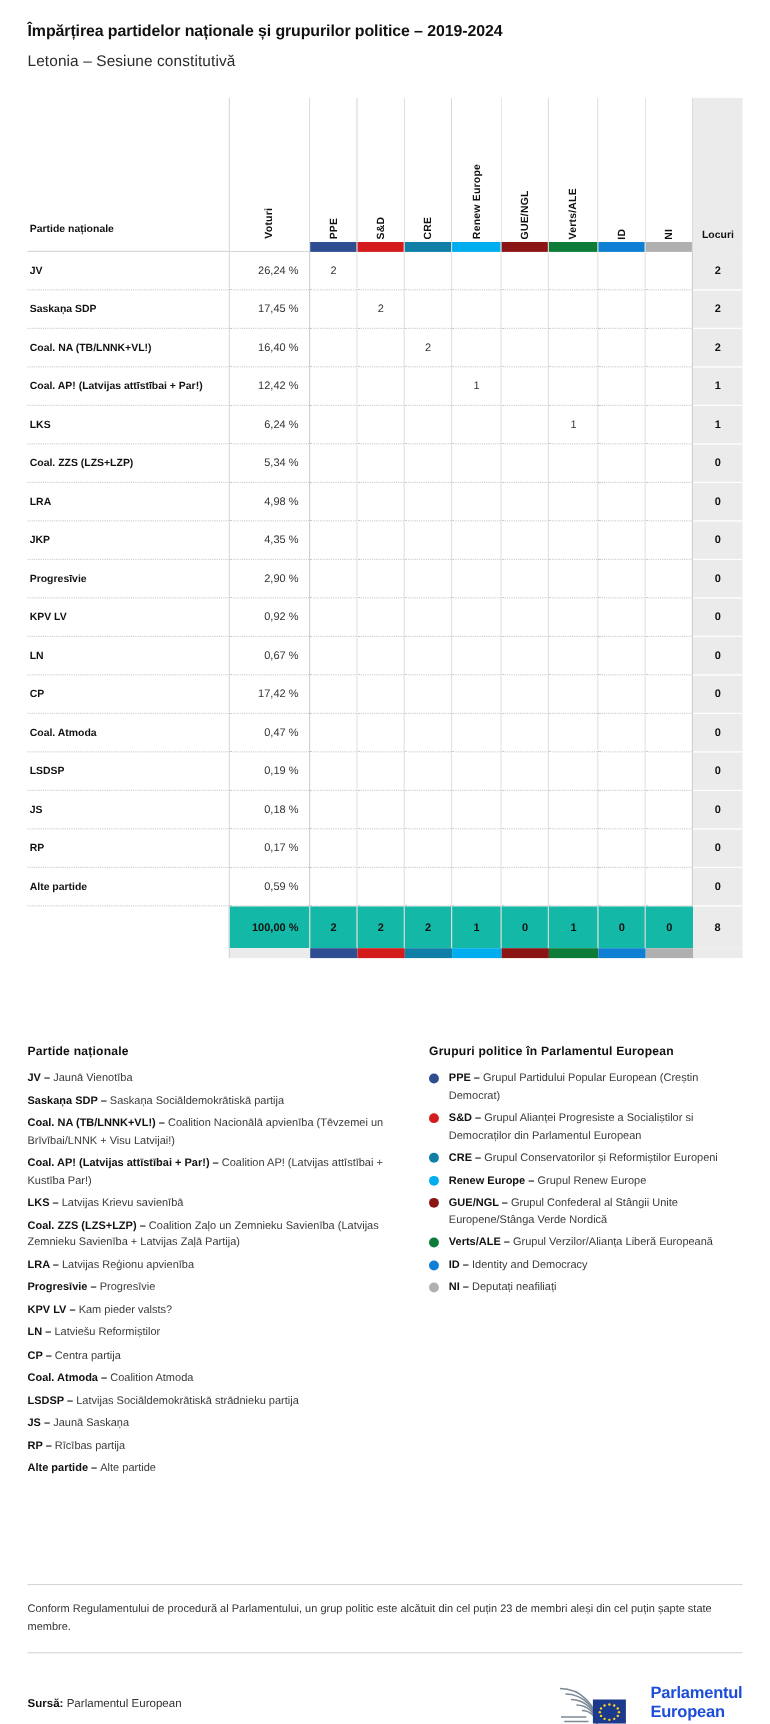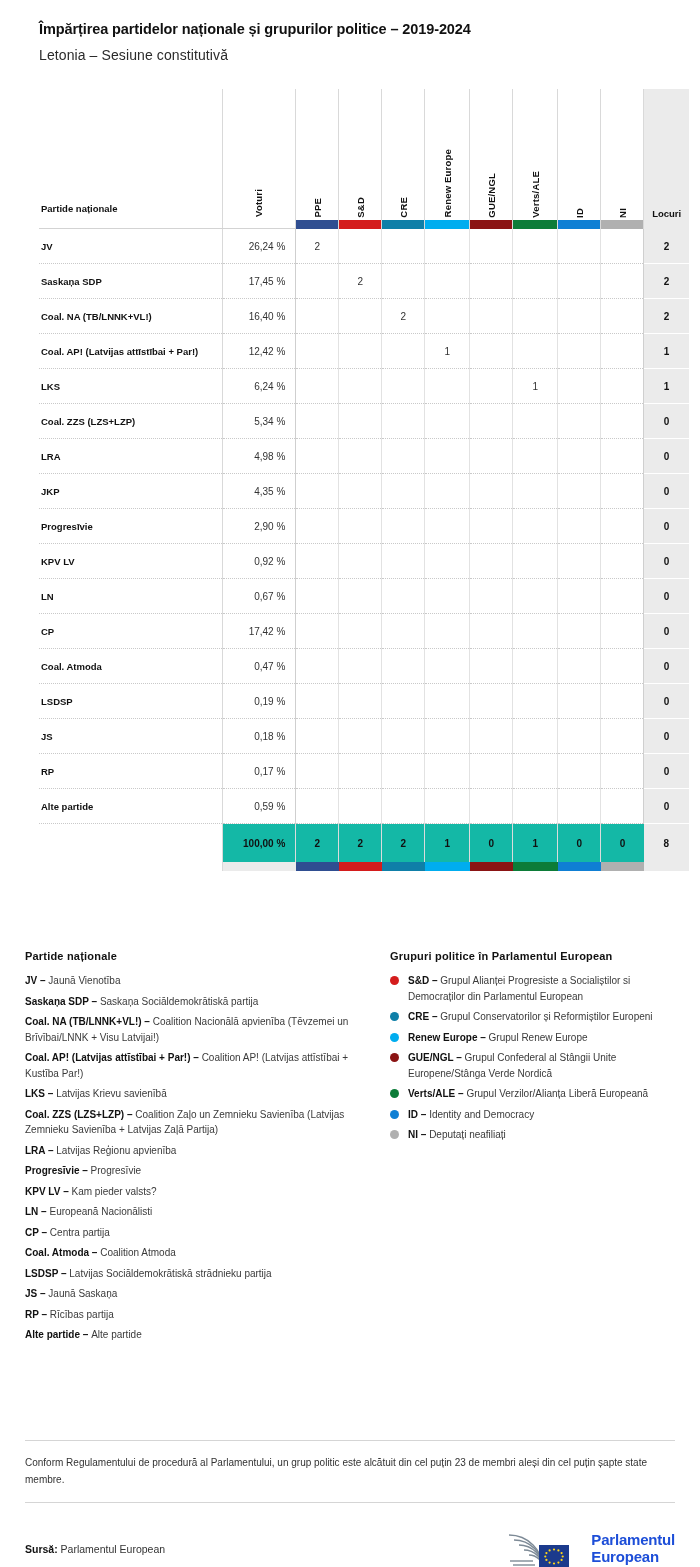--- a/index.html
+++ b/index.html
@@ -4,21 +4,21 @@
 <style>
   * { box-sizing: border-box; margin: 0; padding: 0; }
   html, body {
     width: 700px;
     height: 1567px;
     background: #ffffff;
     font-family: "Liberation Sans", sans-serif;
     color: #1c1c1c;
     overflow: hidden;
   }
-  .page { width: 700px; height: 1354px; position: relative; padding-left: 14px; }
+  .page { width: 700px; height: 1354px; position: relative; }
 
   
   .header { padding: 20px 25px 0 25px; }
   .title {
     font-size: 14.5px;
     font-weight: bold;
     letter-spacing: -0.1px;
     color: #111;
     line-height: 1.3;
   }
@@ -607,32 +607,36 @@
       <div id="parties-list">
           <div class="legend-item"><b>JV</b><span class="sep"> – </span><span>Jaunā Vienotība</span></div>
           <div class="legend-item"><b>Saskaņa SDP</b><span class="sep"> – </span><span>Saskaņa Sociāldemokrātiskā partija</span></div>
           <div class="legend-item"><b>Coal. NA (TB/LNNK+VL!)</b><span class="sep"> – </span><span>Coalition Nacionālā apvienība (Tēvzemei un Brīvībai/LNNK + Visu Latvijai!)</span></div>
           <div class="legend-item"><b>Coal. AP! (Latvijas attīstībai + Par!)</b><span class="sep"> – </span><span>Coalition AP! (Latvijas attīstībai + Kustība Par!)</span></div>
           <div class="legend-item"><b>LKS</b><span class="sep"> – </span><span>Latvijas Krievu savienībā</span></div>
           <div class="legend-item"><b>Coal. ZZS (LZS+LZP)</b><span class="sep"> – </span><span>Coalition Zaļo un Zemnieku Savienība (Latvijas Zemnieku Savienība + Latvijas Zaļā Partija)</span></div>
           <div class="legend-item"><b>LRA</b><span class="sep"> – </span><span>Latvijas Reģionu apvienība</span></div>
           <div class="legend-item"><b>Progresīvie</b><span class="sep"> – </span><span>Progresīvie</span></div>
           <div class="legend-item"><b>KPV LV</b><span class="sep"> – </span><span>Kam pieder valsts?</span></div>
-          <div class="legend-item"><b>LN</b><span class="sep"> – </span><span>Europeană Nacionālisti</span></div>
+          <div class="legend-item"><b>LN</b><span class="sep"> – </span><span>Latviešu Reformiștilor</span></div>
           <div class="legend-item"><b>CP</b><span class="sep"> – </span><span>Centra partija</span></div>
           <div class="legend-item"><b>Coal. Atmoda</b><span class="sep"> – </span><span>Coalition Atmoda</span></div>
           <div class="legend-item"><b>LSDSP</b><span class="sep"> – </span><span>Latvijas Sociāldemokrātiskā strādnieku partija</span></div>
           <div class="legend-item"><b>JS</b><span class="sep"> – </span><span>Jaunā Saskaņa</span></div>
           <div class="legend-item"><b>RP</b><span class="sep"> – </span><span>Rīcības partija</span></div>
           <div class="legend-item"><b>Alte partide</b><span class="sep"> – </span><span>Alte partide</span></div>
         </div>
     </div>
     <div class="legend-col-right">
       <div class="legend-title">Grupuri politice în Parlamentul European</div>
       <div id="groups-list">
+          <div class="grp-item">
+            <span class="dot" style="background: rgb(47, 78, 145);"></span>
+            <span class="grp-text"><b>PPE</b><b> – </b><span>Grupul Partidului Popular European (Creștin Democrat)</span></span>
+          </div>
           <div class="grp-item">
             <span class="dot" style="background: rgb(212, 28, 28);"></span>
             <span class="grp-text"><b>S&amp;D</b><b> – </b><span>Grupul Alianței Progresiste a Socialiștilor si Democraților din Parlamentul European</span></span>
           </div>
           <div class="grp-item">
             <span class="dot" style="background: rgb(15, 127, 168);"></span>
             <span class="grp-text"><b>CRE</b><b> – </b><span>Grupul Conservatorilor și Reformiștilor Europeni</span></span>
           </div>
           <div class="grp-item">
             <span class="dot" style="background: rgb(0, 173, 239);"></span>

